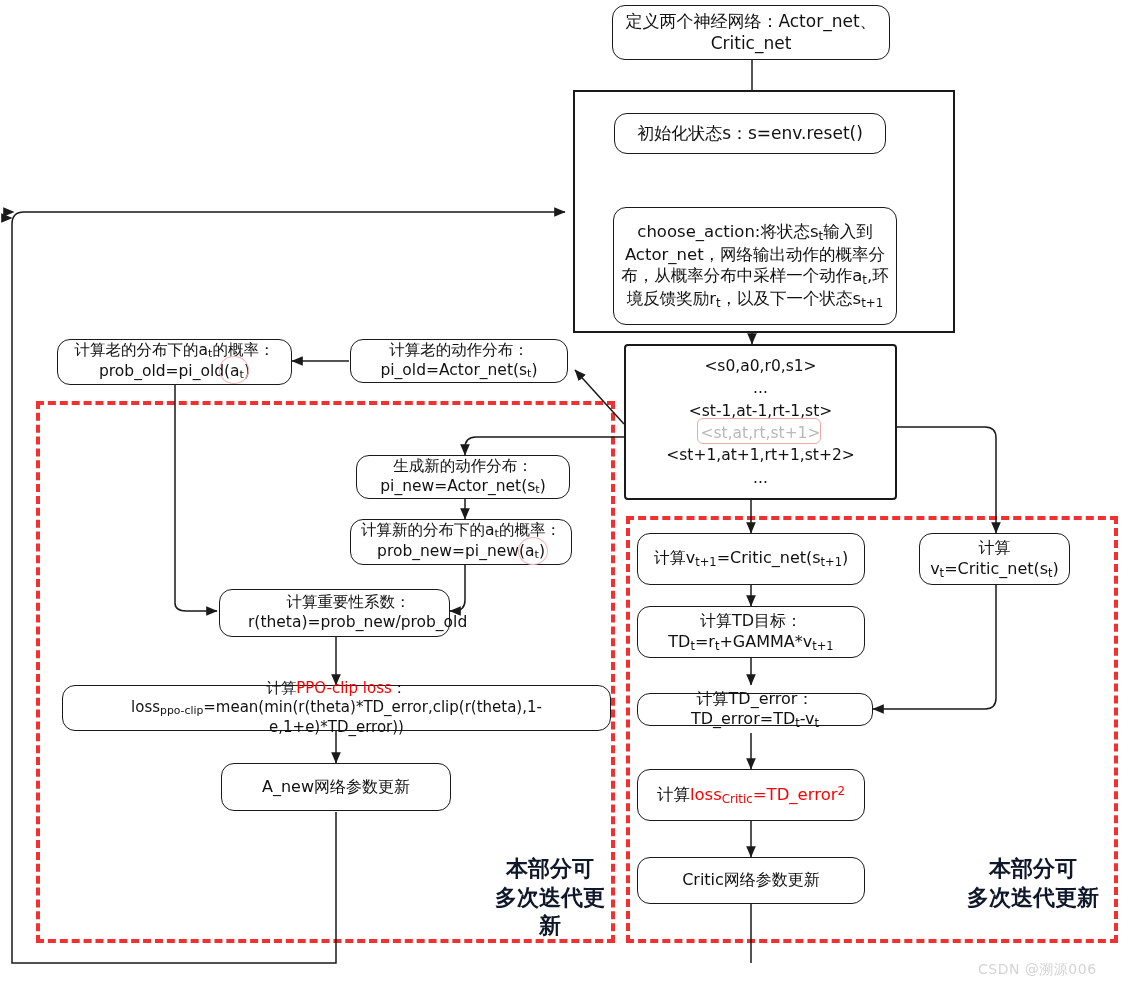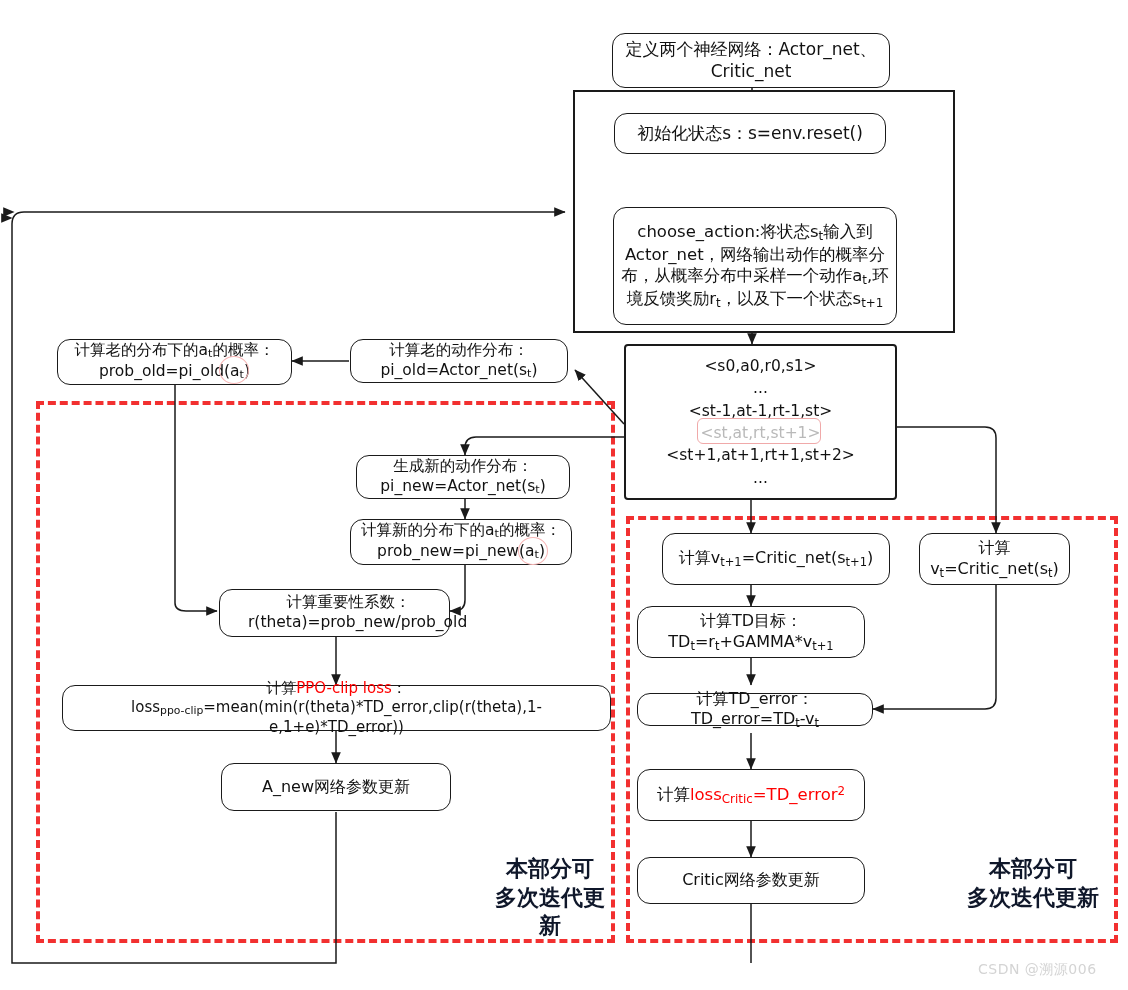--- a/index.html
+++ b/index.html
@@ -88,21 +88,21 @@
     </g>
 
     <g stroke="#1a1a1a" stroke-width="1.5" fill="none">
       <path d="M751,904 L751,963"></path>
 
     </g>
   </svg>
 
   <div class="node sq" style="left:573px;top:90px;width:382px;height:243px;border-radius:0;"></div>
 
-  <div class="node" style="left:612px;top:5px;width:278px;height:55px;font-size:17px;margin-top:28px;">
+  <div class="node" style="left:612px;top:5px;width:278px;height:55px;font-size:17px;">
     <span class="txt">
       <span>定义两个神经网络：Actor_net、</span><br>
       <span>Critic_net</span>
     </span>
   </div>
 
   <div class="node" style="left:614px;top:113px;width:272px;height:41px;font-size:17px;">
     <span class="txt">初始化状态s：s=env.reset()</span>
   </div>
 
@@ -169,33 +169,33 @@
     <span class="txt">
       <span>计算</span><span class="red">PPO-clip loss</span><span>：</span><br>
       <span>loss</span><sub>ppo-clip</sub><span>=mean(min(r(theta)*TD_error,clip(r(theta),1-e,1+e)*TD_error))</span>
     </span>
   </div>
 
   <div class="node" style="left:221px;top:763px;width:230px;height:48px;font-size:16px;">
     <span class="txt">A_new网络参数更新</span>
   </div>
 
-  <div class="node" style="left:637px;top:533px;width:228px;height:52px;font-size:16px;margin-left:25px;">
+  <div class="node" style="left:637px;top:533px;width:228px;height:52px;font-size:16px;">
     <span class="txt">
       <span>计算v</span><sub>t+1</sub><span>=Critic_net(s</span><sub>t+1</sub><span>)</span>
     </span>
   </div>
 
   <div class="node" style="left:919px;top:533px;width:151px;height:52px;font-size:16px;">
     <span class="txt">
       <span>计算v</span><sub>t</sub><span>=Critic_net(s</span><sub>t</sub><span>)</span>
     </span>
   </div>
 
-  <div class="node" style="left:637px;top:606px;width:228px;height:52px;font-size:16px;border-radius:15px;">
+  <div class="node" style="left:637px;top:606px;width:228px;height:52px;font-size:16px;">
     <span class="txt">
       <span>计算TD目标：</span><br>
       <span>TD</span><sub>t</sub><span>=r</span><sub>t</sub><span>+GAMMA*v</span><sub>t+1</sub>
     </span>
   </div>
 
   <div class="node" style="left:637px;top:685px;width:236px;height:33px;font-size:16px;margin-top:8px;">
     <span class="txt">
       <span>计算TD_error：</span><br>
       <span>TD_error=TD</span><sub>t</sub><span>-v</span><sub>t</sub>

